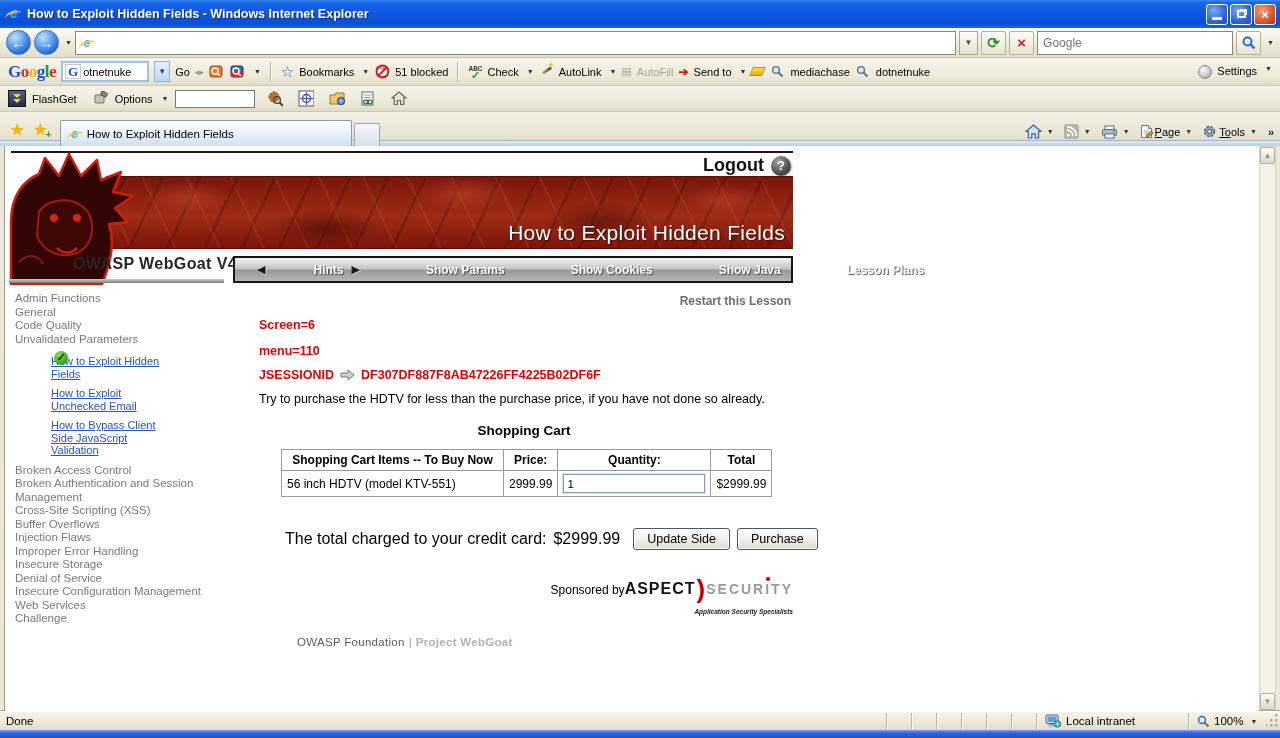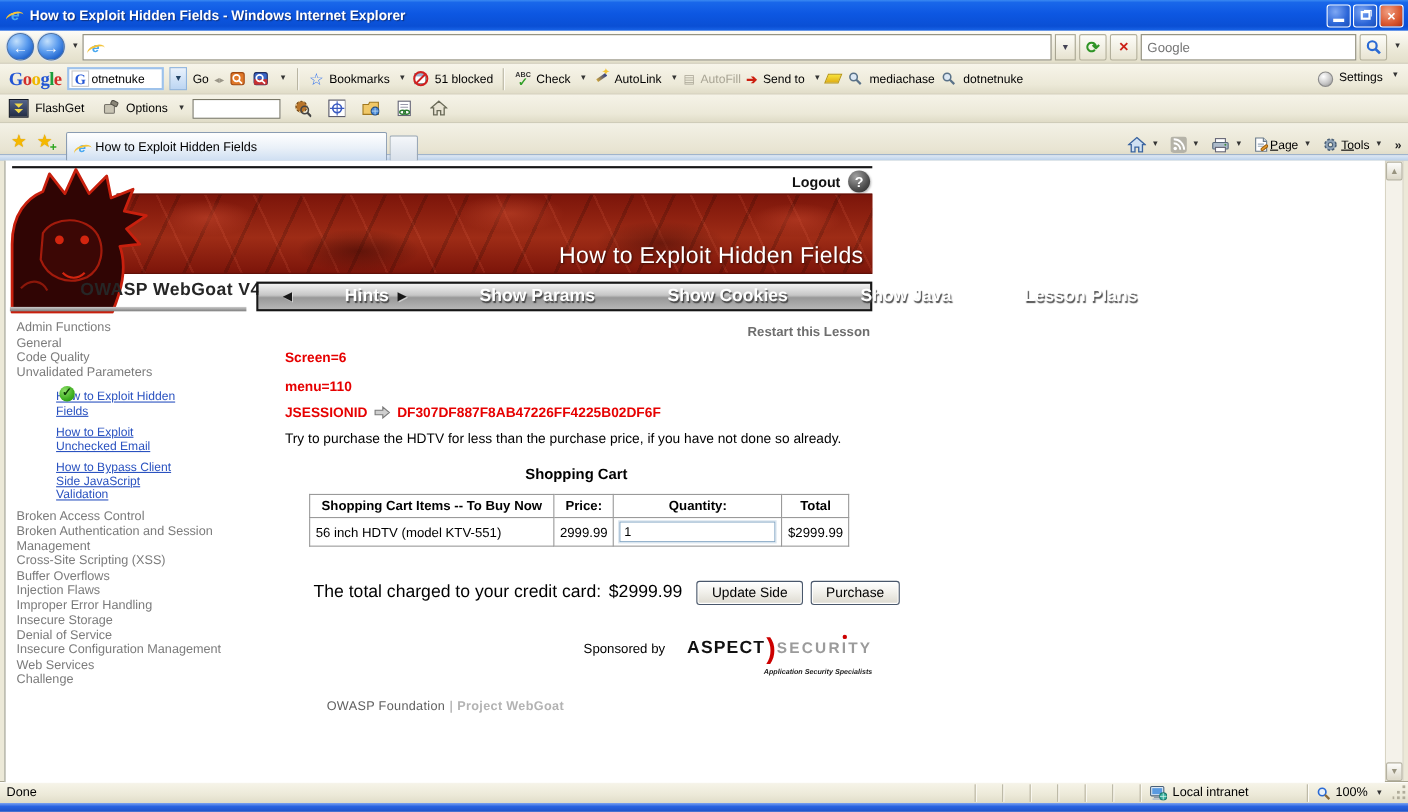--- a/index.html
+++ b/index.html
@@ -106,21 +106,21 @@
   .contentrow { flex:1; display:flex; padding:0 4px; background:#ece9d8; min-height:0; }
   .page { flex:1; background:#fff; position:relative; overflow:hidden; border-left:1px solid #9a9a8a; }
   .scrollbar { width:17px; background:#f4f2ea; border:1px solid #d8d4c4; display:flex; flex-direction:column; justify-content:space-between; }
   .sb-btn { height:17px; background:linear-gradient(180deg,#fdfdfb,#dcd8c8); border:1px solid #b5b2a2; border-radius:2px;
     font-size:8px; color:#97937f; display:flex; align-items:center; justify-content:center; }
 
   
   .wg { position:absolute; left:4px; top:0; width:788px; height:100%; }
   .wg-topline { position:absolute; left:2px; top:5px; width:782px; height:2px; background:#181818; }
   .logoutrow { position:absolute; left:2px; top:9px; width:782px; display:flex; justify-content:flex-end; align-items:center; gap:7px; padding-right:2px; }
-  .logout-lbl { font-weight:bold; font-size:13px; color:#111; }
+  .logout-lbl { font-weight:bold; font-size:18px; color:#111; }
   .help-orb { width:20px; height:20px; border-radius:50%; color:#fff; font-weight:bold; font-size:13px;
     display:flex; align-items:center; justify-content:center;
     background:radial-gradient(circle at 35% 28%,#a2a2a2,#4e4e4e 60%,#242424); box-shadow:1px 1px 2px #bbb; }
 
   .bannerzone { position:absolute; left:0; top:6px; width:784px; height:138px; }
   .redbanner { position:absolute; left:97px; top:24px; width:687px; height:73px; overflow:hidden;
     border-top:1px solid #5a0e06; border-bottom:1px solid #5a0e06;
     background-color:#8c1d10;
     background-image:
       radial-gradient(ellipse 70px 26px at 12% 30%, rgba(198,72,46,.55), transparent 62%),
@@ -132,21 +132,21 @@
       repeating-linear-gradient(65deg, transparent 0 22px, rgba(255,120,90,.12) 22px 24px, transparent 24px 40px),
       linear-gradient(180deg,#7c150a,#9e2c16 55%,#7c150a); }
   .banner-title { position:absolute; right:8px; bottom:3px; color:#fff; font-size:21px; letter-spacing:.3px;
     text-shadow:1px 1px 2px rgba(0,0,0,.55); }
   .goat { position:absolute; left:0; top:0; }
   .brand { position:absolute; left:64px; top:103px; font-size:16px; font-weight:bold; color:#262626; letter-spacing:.4px; }
   .brand-bar { position:absolute; left:0; top:127px; width:215px; height:4px; background:linear-gradient(180deg,#cccccc,#7d7d7d); }
   .menubar { position:absolute; left:224px; top:104px; width:560px; height:27px; border:2px solid #161616;
     background:linear-gradient(180deg,#f2f2f2,#c6c6c6 45%,#989898 55%,#b5b5b5);
     display:flex; align-items:center; gap:26px; padding:0 0 0 22px; }
-  .menubar .mi { color:#fff; font-weight:bold; font-size:16px; text-shadow:1px 1px 1px rgba(60,60,60,.9); white-space:nowrap;padding-left:40px; }
+  .menubar .mi { color:#fff; font-weight:bold; font-size:12px; text-shadow:1px 1px 1px rgba(60,60,60,.9); white-space:nowrap;padding-left:40px; }
   .menubar .arr { color:#181818; font-size:11px; text-shadow:1px 1px 0 rgba(255,255,255,.5); }
   .hints-grp { display:flex; align-items:center; gap:8px; }
 
   
   .sidebar { position:absolute; left:6px; top:146px; width:230px; font-size:11.5px; line-height:13.5px; color:#7b7b7b; }
   .cat { margin:0; }
   .lessons { margin:9px 0 6px 36px; position:relative; }
   .lesson { display:block; color:#2a52c0; text-decoration:underline; font-size:11px; line-height:12.5px; width:126px; margin-bottom:7px; cursor:pointer; }
   .checkdot { position:absolute; left:3px; top:-4px; width:14px; height:14px; border-radius:50%;
     background:radial-gradient(circle at 35% 30%,#8fe06a,#3dae1f 60%,#1f8a10); color:#0a3a04; font-size:11px; font-weight:bold;
@@ -163,21 +163,21 @@
   .cart-table td, .cart-table th { border:1px solid #9a9a9a; font-size:12px; padding:3px 5px; background:#fff; }
   .cart-table th { font-weight:bold; text-align:center; }
   .th-item { width:222px; } .th-price { width:52px; } .th-qty { width:153px; } .th-total { width:58px; }
   .cell-item { font-size:11.5px; }
   .qty-input { width:142px; height:19px; border:1px solid #7da2c1; outline:1px solid #d9e4ee; font-size:11.5px; padding:0 3px; font-family:inherit; }
   .chargerow { position:absolute; left:34px; top:234px; display:flex; align-items:center; gap:7px; white-space:nowrap; }
   .charge-lbl, .charge-val { font-size:16px; color:#000; }
   .xpbtn { border:1px solid #49576b; border-radius:3px; background:linear-gradient(180deg,#ffffff,#f2f1ec 45%,#dddad0);
     box-shadow:inset 0 0 0 1px #fff; font-size:12.5px; padding:2px 13px; height:22px; font-family:inherit; cursor:pointer; }
   .btn-update { margin-left:6px; }
-  .sponsor { position:absolute; top:280px; right:0; display:flex; align-items:flex-start; gap:20px; }
+  .sponsor { position:absolute; top:280px; right:0; display:flex; align-items:flex-start; gap:0; }
   .sponsor-prefix { font-size:12px; color:#000; margin-top:9px; }
   .aspect-logo { position:relative; padding-right:4px; }
   .aspect-black { font-weight:bold; font-size:16px; color:#111; letter-spacing:1px; }
   .aspect-paren { color:#cc0000; font-size:26px; font-weight:bold; vertical-align:-4px; margin:0 1px; }
   .aspect-gray { font-weight:bold; font-size:14px; color:#9b9b9b; letter-spacing:2px; }
   .sec-i { position:relative; }
   .sec-i::after { content:""; position:absolute; left:1px; top:-4px; width:4px; height:4px; border-radius:50%; background:#cc0000; }
   .aspect-tag { position:absolute; right:4px; bottom:-10px; font-size:6.5px; font-weight:bold; font-style:italic; color:#222; white-space:nowrap; }
   .wg-footer { position:absolute; left:46px; top:342px; font-size:11.5px; }
   .f-owasp { color:#5f5f5f; font-weight:normal; letter-spacing:.3px; }

